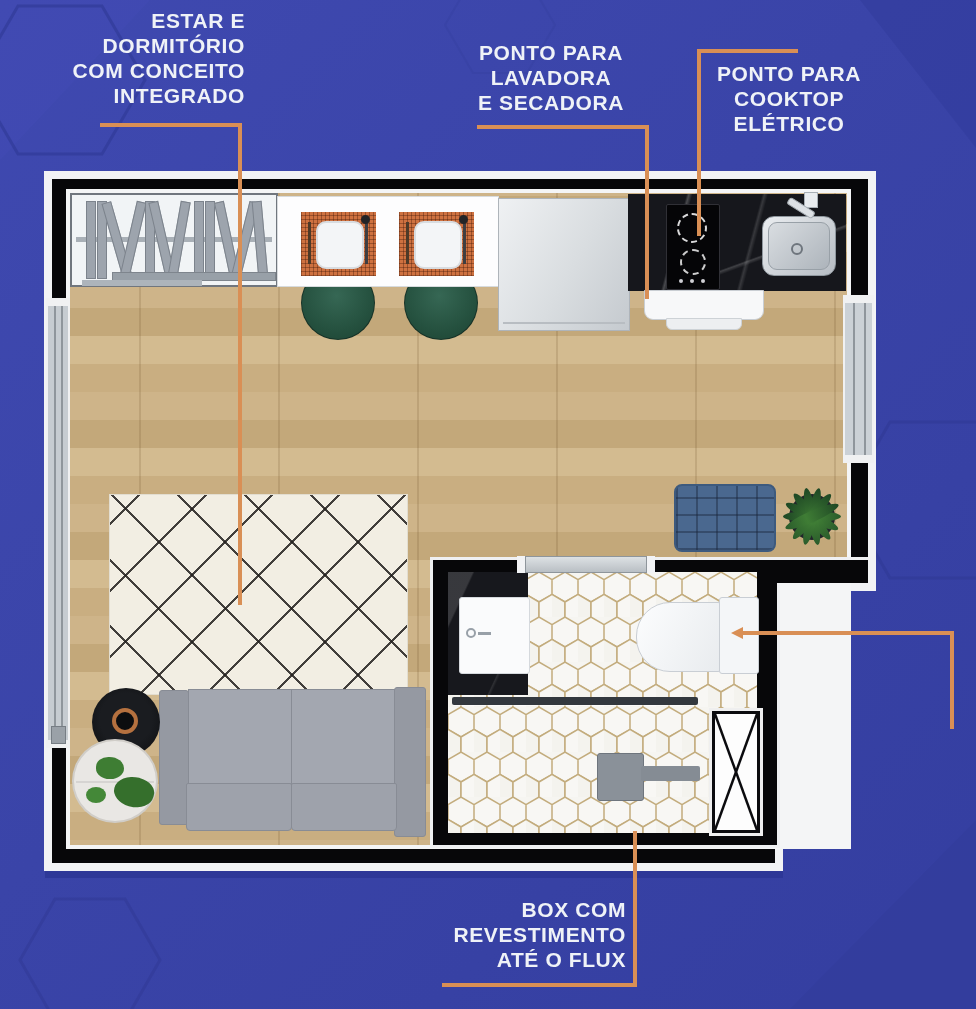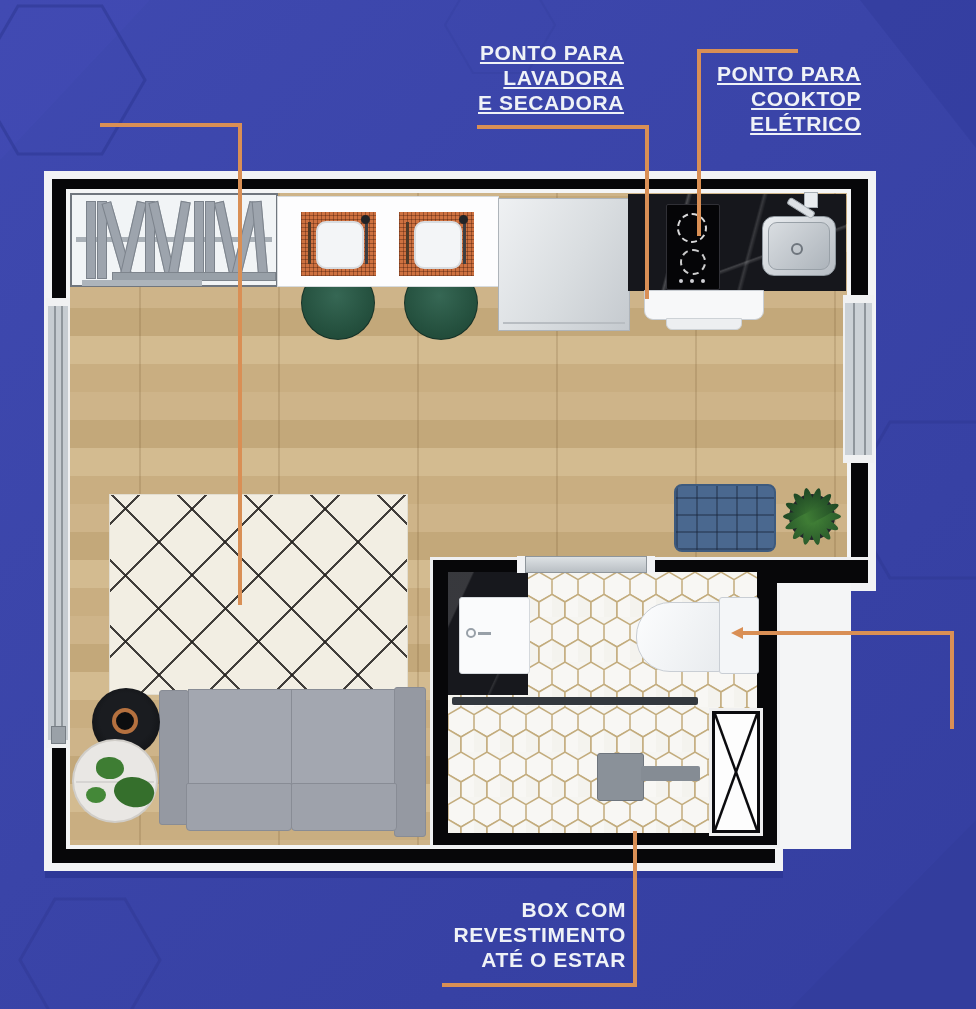--- a/index.html
+++ b/index.html
@@ -4,21 +4,21 @@
 <style>
   html,body{margin:0;padding:0;background:#262c6e;}
   .canvas{position:relative;width:976px;height:1009px;overflow:hidden;
           background:linear-gradient(135deg,#3F49B0 0%,#3A44A8 45%,#343EA0 100%);
           font-family:"Liberation Sans","DejaVu Sans",sans-serif;}
   .abs{position:absolute;}
   
   .label{position:absolute;color:#EFF2F7;font-weight:700;font-size:21px;line-height:25px;
          letter-spacing:.6px;white-space:pre-line;z-index:60;}
   .t-right{text-align:right;}
-  .t-left{text-align:right;text-decoration:underline;}
+  .t-left{text-align:center;}
   
   .leader{position:absolute;background:#D98F55;z-index:55;}
   .arrow-left{position:absolute;width:0;height:0;border-top:6px solid transparent;
               border-bottom:6px solid transparent;border-right:12px solid #D98F55;z-index:55;}
   
   .outline-white{position:absolute;inset:0;background:#F2F3F5;z-index:5;
     clip-path:polygon(44px 171px,876px 171px,876px 591px,783px 591px,783px 871px,44px 871px);}
   .wall-black{position:absolute;inset:0;background:#070709;z-index:6;
     clip-path:polygon(52px 179px,868px 179px,868px 583px,775px 583px,775px 863px,52px 863px);}
   .inner-white{position:absolute;left:66px;top:189px;width:785px;height:660px;background:#F4F5F6;z-index:7;}
@@ -242,23 +242,27 @@
   <div class="leader" style="left: 699px; top: 49px; width: 99px; height: 4px; background: rgb(217, 143, 85);"></div>
   <div class="leader" style="left: 697px; top: 49px; width: 4px; height: 187px; background: rgb(217, 143, 85);"></div>
 
   <div class="arrow-left" style="left: 731px; top: 627px; border-right-color: rgb(217, 143, 85);"></div>
   <div class="leader" style="left: 741px; top: 631px; width: 213px; height: 4px; background: rgb(217, 143, 85);"></div>
   <div class="leader" style="left: 950px; top: 631px; width: 4px; height: 98px; background: rgb(217, 143, 85);"></div>
 
   <div class="leader" style="left: 633px; top: 831px; width: 4px; height: 156px; background: rgb(217, 143, 85);"></div>
   <div class="leader" style="left: 442px; top: 983px; width: 195px; height: 4px; background: rgb(217, 143, 85);"></div>
 
+  <div class="label t-right" style="right:731px;top:8px;">ESTAR E
+DORMITÓRIO
+COM CONCEITO
+INTEGRADO</div>
   <div class="label t-left" style="left:478px;top:40px;">PONTO PARA
 LAVADORA
 E SECADORA</div>
   <div class="label t-left" style="left:717px;top:61px;">PONTO PARA
 COOKTOP
 ELÉTRICO</div>
   <div class="label t-right" style="right:350px;top:897px;">BOX COM
 REVESTIMENTO
-ATÉ O ESTAR</div>
+ATÉ O FLUX</div>
 
 </div>
 
 </body></html>

